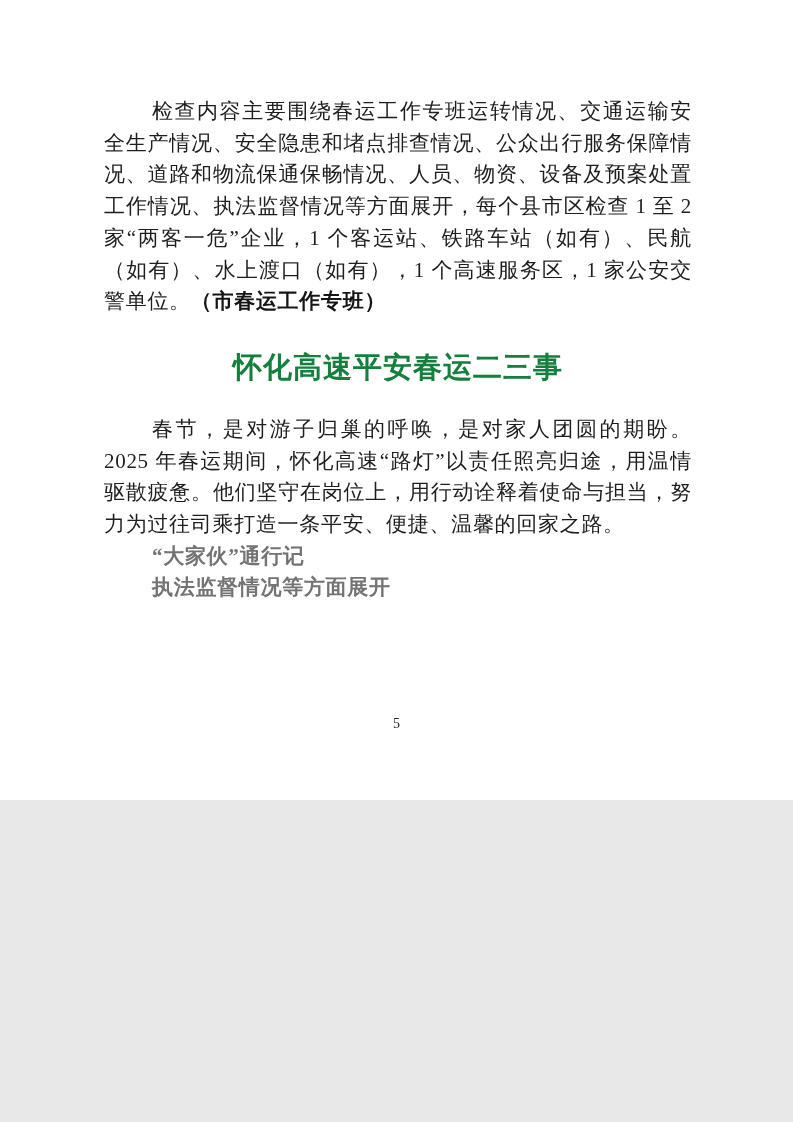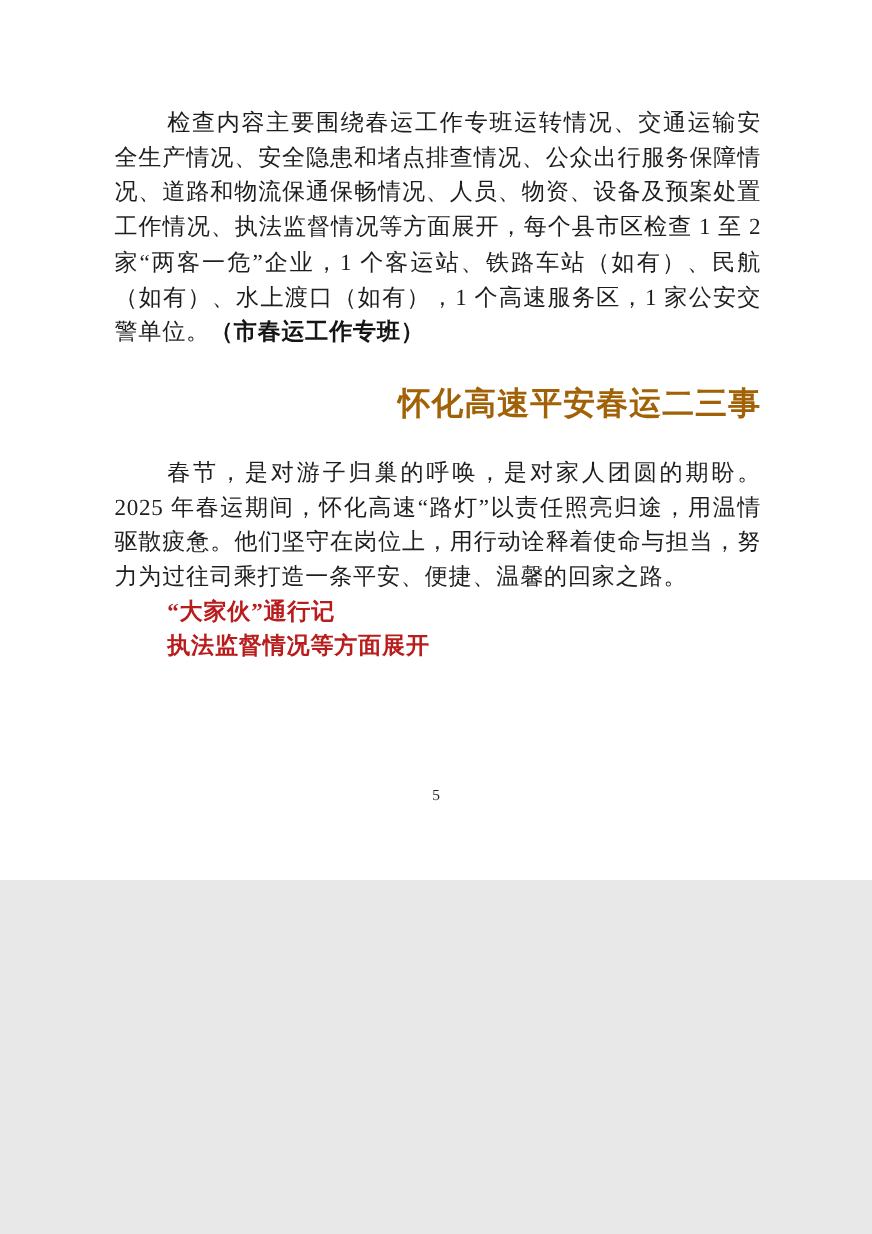--- a/index.html
+++ b/index.html
@@ -35,32 +35,32 @@
   .attribution {
     font-weight: bold;
     color: #151515;
   }
   .article-title {
     margin: 28px 0 26px 0;
     font-size: 29px;
     line-height: 42px;
     font-weight: bold;
     letter-spacing: 1px;
-    text-align: right;
+    text-align: center;
     text-indent: 0;
-    color: #a16207;
+    color: #15803d;
   }
   .section-heading {
     margin: 0;
     font-size: 21px;
     line-height: 31.7px;
     letter-spacing: 0.7px;
     font-weight: bold;
     text-indent: 48px;
-    color: #b91c1c;
+    color: #737373;
   }
   .page-number {
     position: absolute;
     left: 0;
     right: 0;
     bottom: 68px;
     text-align: center;
     font-size: 14px;
     line-height: 16px;
     color: #222222;

